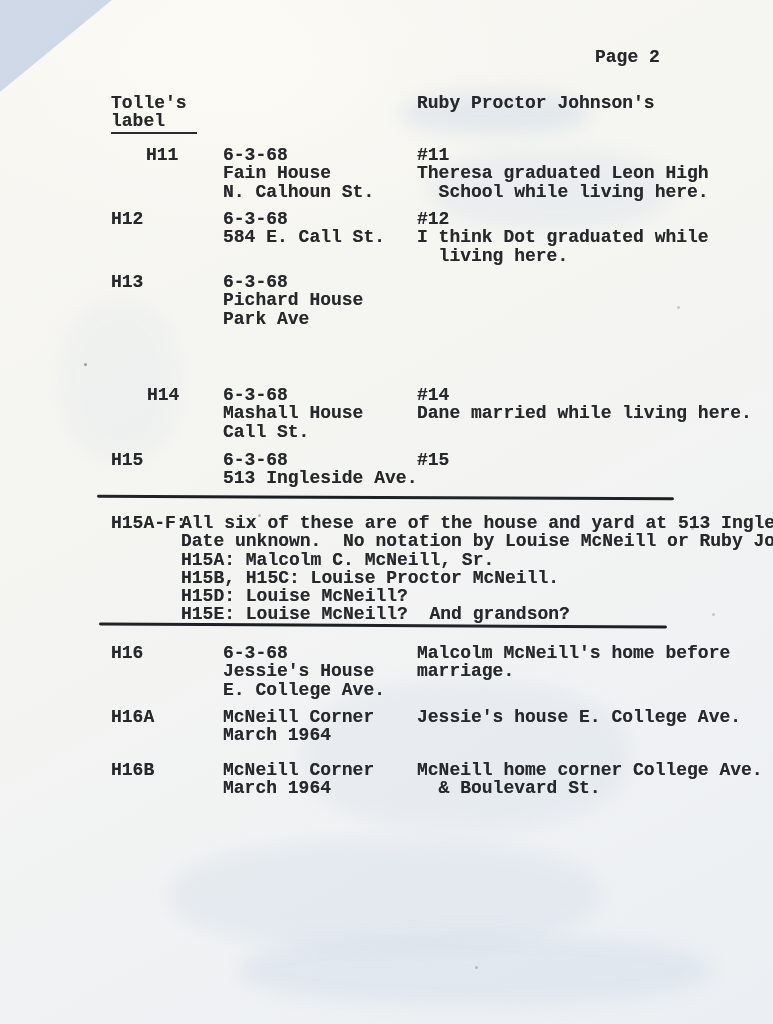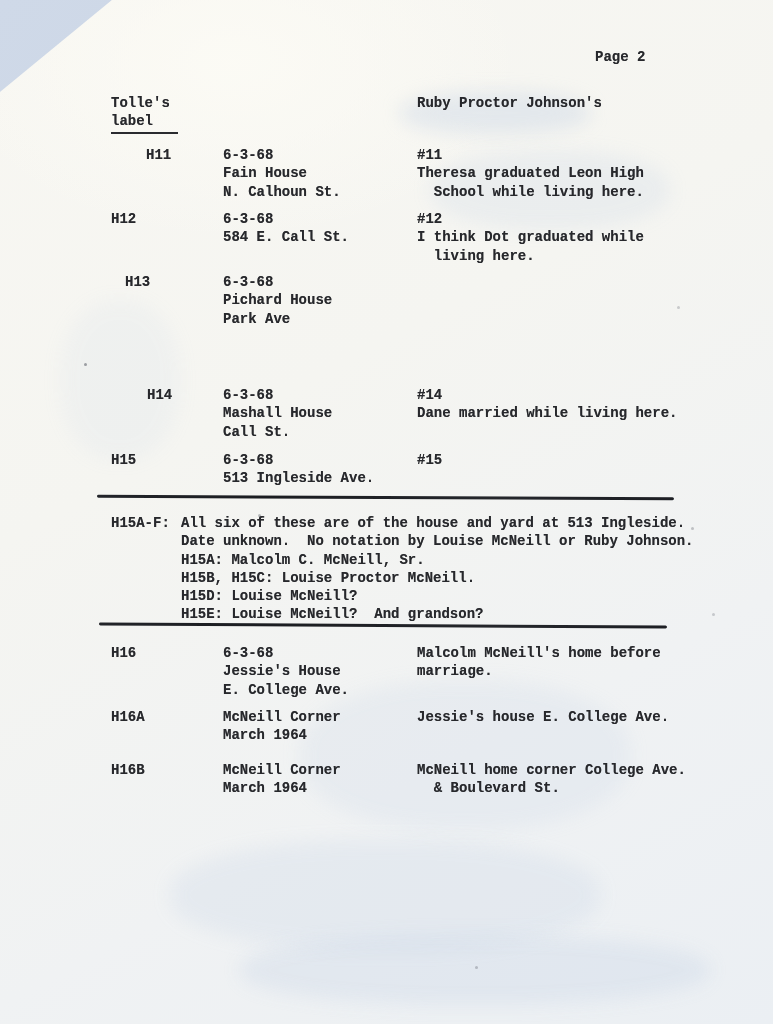--- a/index.html
+++ b/index.html
@@ -23,21 +23,21 @@
   }
   .crease {
     position: absolute; left: -18px; top: 86px; width: 200px; height: 16px;
     transform: rotate(-39.4deg); transform-origin: left center;
     background: linear-gradient(to bottom, rgba(120,132,152,0.28) 0%, rgba(200,205,214,0.10) 45%, rgba(255,255,255,0) 75%);
     filter: blur(2px);
   }
   .ink {
     position: absolute;
     white-space: pre;
-    font-size: 14px;
+    font-size: 18px;
     line-height: 18.3px;
     font-weight: 700;
     color: #27282c;
     text-shadow: 0 0 0.6px rgba(39,40,44,0.55);
     letter-spacing: 0;
   }
   .u {
     display: inline-block;
     padding-bottom: 1px;
     border-bottom: 2px solid #2a2b2f;
@@ -92,21 +92,21 @@
 Theresa graduated Leon High
   School while living here.</div>
 
     <div class="ink" style="left:111px; top:210px;">H12</div>
     <div class="ink" style="left:223px; top:210px;">6-3-68
 584 E. Call St.</div>
     <div class="ink" style="left:417px; top:210px;">#12
 I think Dot graduated while
   living here.</div>
 
-    <div class="ink" style="left:125px; top:273px;">H13</div>
+    <div class="ink" style="left:111px; top:273px;">H13</div>
     <div class="ink" style="left:223px; top:273px;">6-3-68
 Pichard House
 Park Ave</div>
 
     <div class="ink" style="left:111px; top:386px;margin-left:36px;">H14</div>
     <div class="ink" style="left:223px; top:386px;">6-3-68
 Mashall House
 Call St.</div>
     <div class="ink" style="left:417px; top:386px;">#14
 Dane married while living here.</div>

